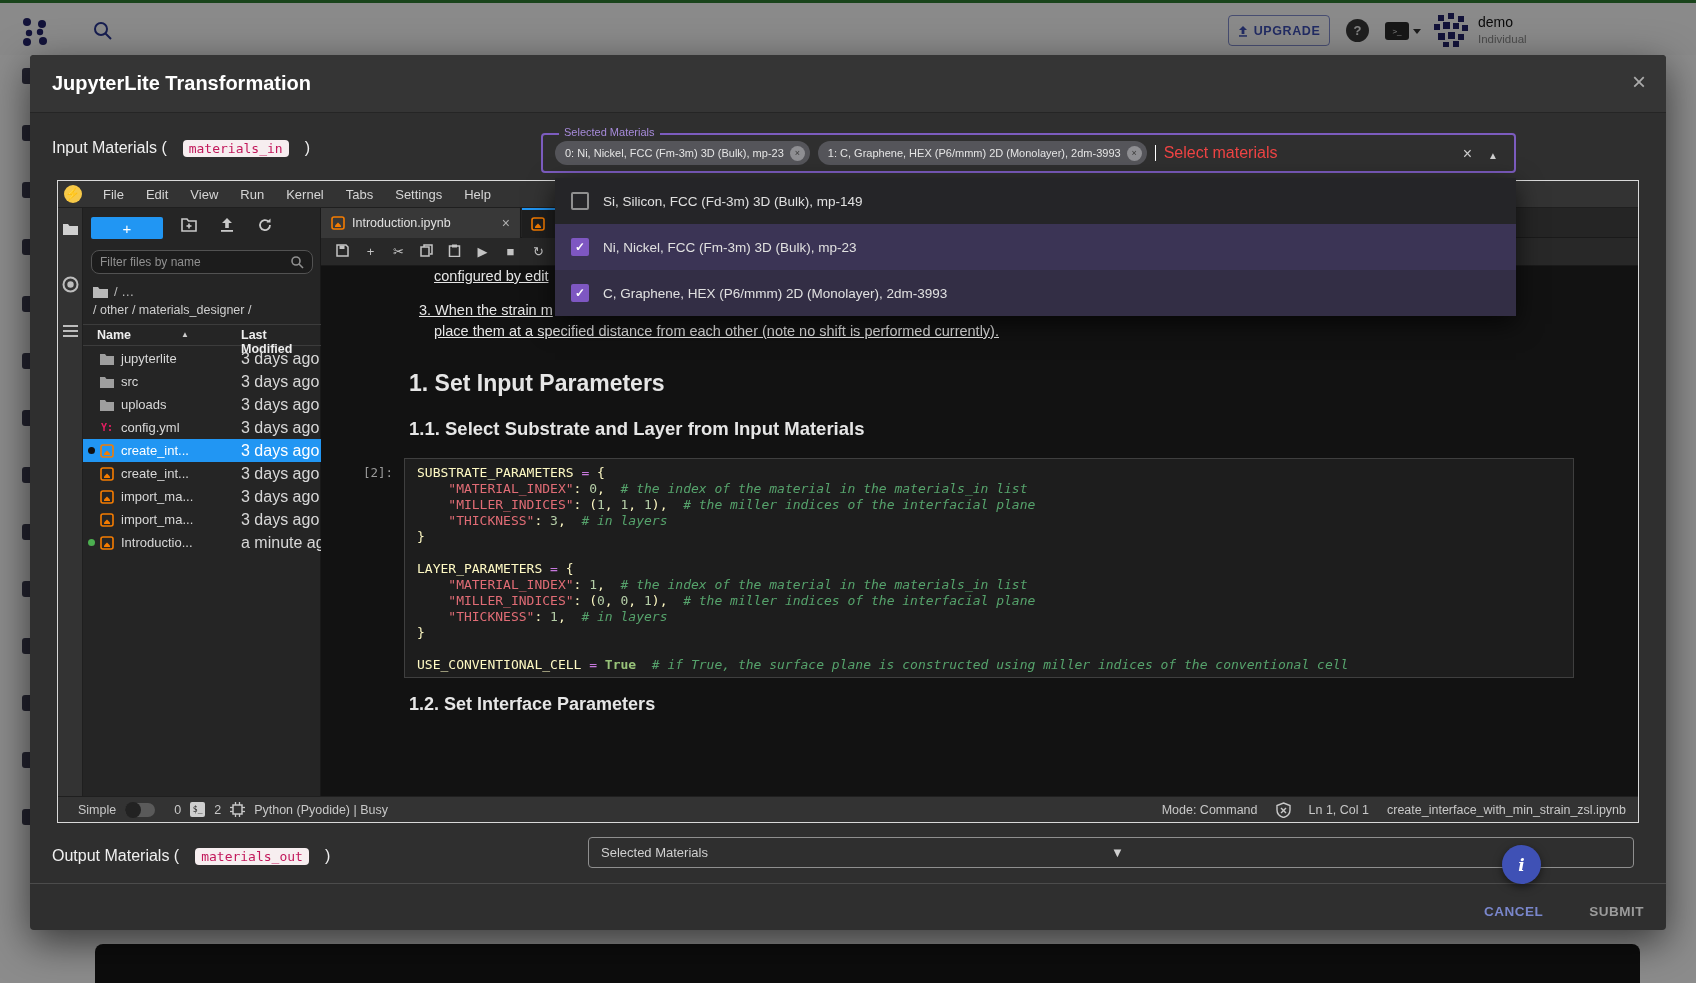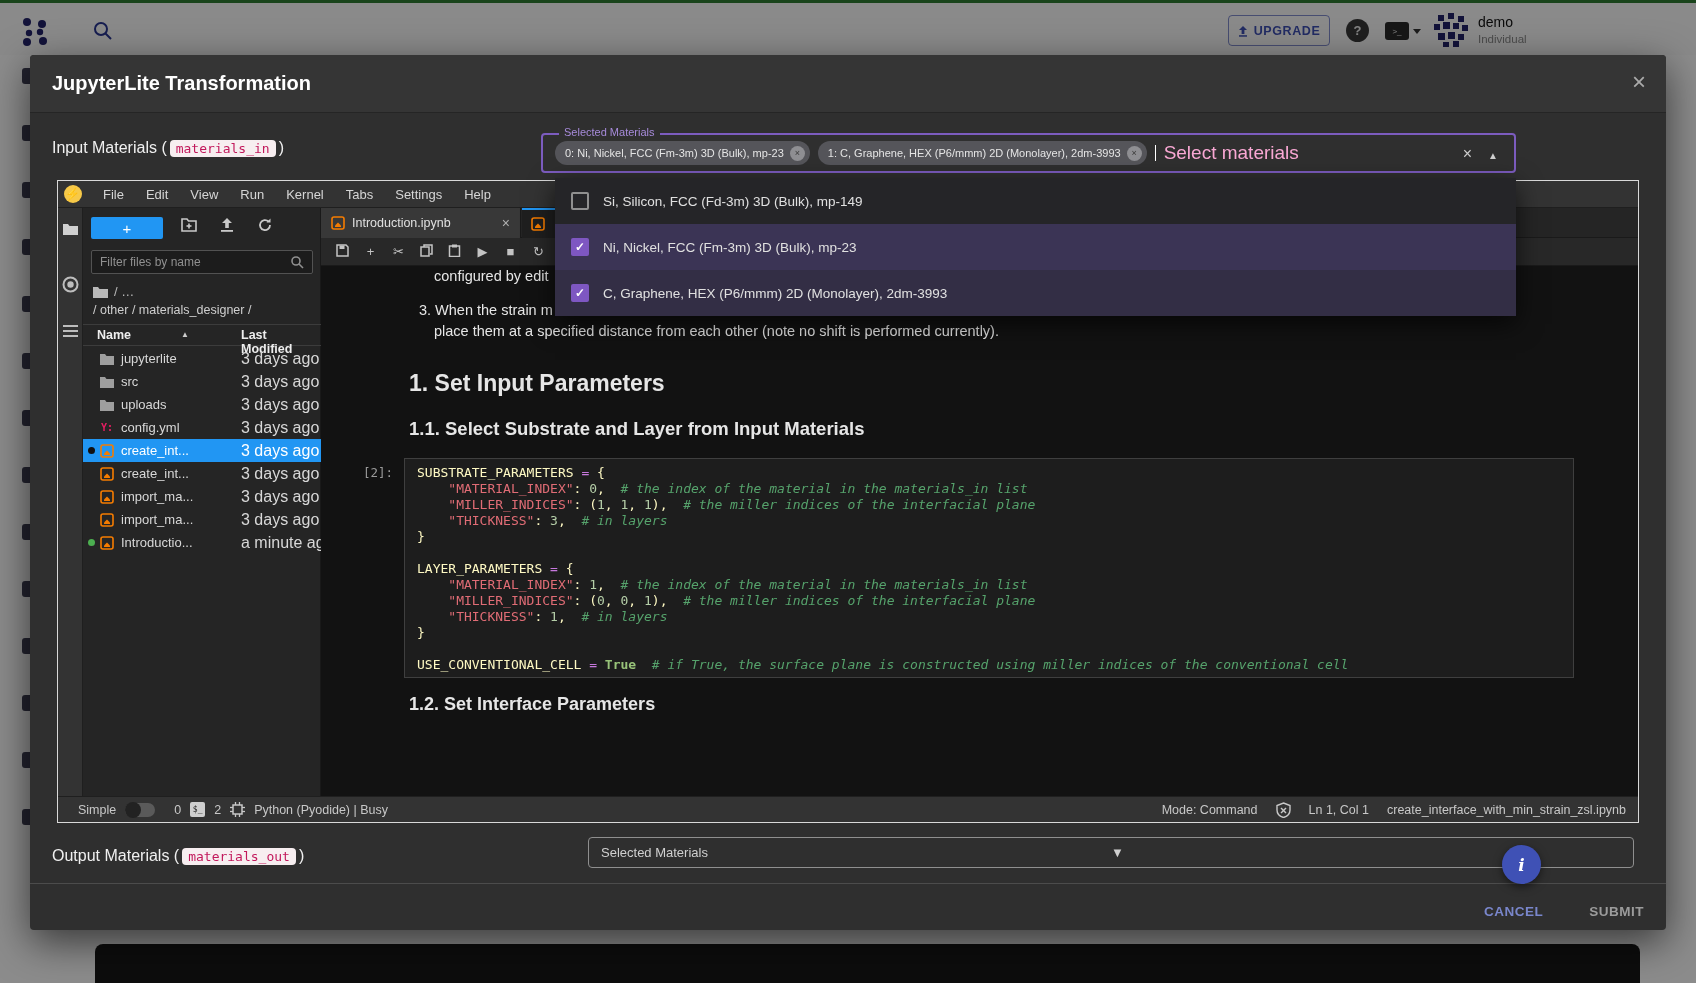--- a/index.html
+++ b/index.html
@@ -29,33 +29,33 @@
 
   #overlay { position:absolute; inset:0; background:rgba(0,0,0,0.45); z-index:50; }
 
   
   #dialog { left:30px; top:55px; width:1636px; height:875px; background:#2f2f2f; border-radius:4px; z-index:60;
      box-shadow:0 12px 40px rgba(0,0,0,.6);padding-left:37px; }
   #dlg-titlebar { left:0; top:0; width:100%; height:58px; background:#353535; border-bottom:1px solid #252525; border-radius:4px 4px 0 0; }
   #dlg-title { left:22px; top:17px; font-size:20px; font-weight:bold; color:#fff; }
   #dlg-close { right:20px; top:15px; font-size:24px; color:#aaa; line-height:1; cursor:pointer; }
 
-  .io-label { display:flex; align-items:center; gap:3px; font-size:16px; color:#f0f0f0; }
+  .io-label { display:flex; align-items:center; gap:16px; font-size:16px; color:#f0f0f0; }
   .code-chip { font-family:"DejaVu Sans Mono", monospace; font-size:13px; color:#c2185b; background:#f7eef0; border-radius:4px; padding:1px 6px; }
   #input-label { left:22px; top:84px; }
   #output-label { left:22px; top:792px;align-items:center; }
 
   
   #mat-field { left:511px; top:78px; width:975px; height:40px; border:2px solid #7c5cbf; border-radius:4px;
       display:flex; align-items:center; padding:0 70px 0 12px; gap:8px; }
   #mat-field-label { left:529px; top:71px; font-size:11px; color:#a78bdb; background:#2f2f2f; padding:0 5px; z-index:2; }
   .chip { height:24px; background:#55555a; border-radius:12px; color:#e6e6e6; font-size:11px; display:flex; align-items:center; gap:6px; padding:0 5px 0 10px; white-space:nowrap; }
   .chip-x { width:15px; height:15px; border-radius:50%; background:#8f8f93; color:#3b3b3b; font-size:9px; display:flex; align-items:center; justify-content:center; }
   #mat-caret-bar { width:1px; height:16px; background:#fff; }
-  #mat-placeholder { color:#f9a8d4; font-size:19px; }
+  #mat-placeholder { color:#ef4444; font-size:16px; }
   #mat-clear { right:42px; top:11px; color:#cfcfcf; font-size:16px; line-height:1; }
   #mat-arrow { right:16px; top:15px; color:#cfcfcf; font-size:10px; }
 
   
   #mat-menu { left:525px; top:123px; width:961px; height:138px; background:#252528; z-index:70; box-shadow:0 8px 24px rgba(0,0,0,.65); }
   .opt { height:46px; display:flex; align-items:center; gap:14px; padding:0 16px; font-size:13.5px; color:#e0e0e0; }
   .opt.hl-strong { background:#3b3455; }
   .opt.hl-soft { background:#332e45; }
   .cb { width:18px; height:18px; border-radius:2px; flex:0 0 auto; }
   .cb.off { border:2px solid #8f8f8f; }
@@ -66,21 +66,21 @@
   #jl-menubar { left:0; top:0; width:100%; height:27px; background:#333; border-bottom:1px solid #1f1f1f; display:flex; align-items:center; padding-left:6px; }
   #jl-lite-icon { width:18px; height:18px; border-radius:50%; background:#f7c948; color:#222; font-size:12px; display:flex; align-items:center; justify-content:center; margin-right:10px; }
   .jl-menu-item { font-size:13px; color:#d6d6d6; padding:0 11px; line-height:27px; }
 
   #jl-activity { left:0; top:27px; width:25px; height:590px; background:#333; border-right:1px solid #1f1f1f; }
   .act-ic { position:absolute; left:4px; color:#c9c9c9; }
 
   #fb { left:25px; top:27px; width:238px; height:590px; background:#252525; border-right:1px solid #191919; }
   #fb-new { left:8px; top:9px; width:72px; height:22px; background:#2196f3; border-radius:2px; color:#fff; font-size:15px; display:flex; align-items:center; justify-content:center; }
   .fb-tool { position:absolute; top:9px; color:#c9c9c9; }
-  #fb-filter { left:8px; top:42px; width:222px; height:24px; background:#1c1c1c; border:1px solid #525252; border-radius:2px; display:flex; align-items:center; padding:0 8px; }
+  #fb-filter { left:8px; top:42px; width:222px; height:24px; background:#1c1c1c; border:1px solid #525252; border-radius:8px; display:flex; align-items:center; padding:0 8px; }
   #fb-filter span { color:#909090; font-size:12px; flex:1; }
   #fb-crumb1 { left:10px; top:76px; color:#b9b9b9; font-size:13px; display:flex; align-items:center; gap:6px; }
   #fb-crumb2 { left:10px; top:95px; color:#cfcfcf; font-size:12.5px; }
   #fb-head { left:0; top:116px; width:238px; height:22px; border-top:1px solid #3c3c3c; border-bottom:1px solid #3c3c3c; font-size:12.5px; font-weight:bold; color:#eee; }
   #fb-rows { left:0; top:139px; width:238px; }
   .frow { position:relative; height:23px; display:flex; align-items:center; font-size:13px; color:#d8d8d8; }
   .frow.sel { background:#2196f3; color:#fff; }
   .fdot { position:absolute; left:5px; width:7px; height:7px; border-radius:50%; }
   .fico { position:absolute; left:17px; width:14px; height:14px; display:flex; align-items:center; justify-content:center; }
   .fname { position:absolute; left:38px; white-space:nowrap; }
@@ -90,21 +90,21 @@
   #tab1 { left:0; top:0; width:200px; height:30px; background:#383838; border-right:1px solid #1a1a1a; display:flex; align-items:center; gap:7px; padding:0 10px; }
   #tab1 .tlabel { font-size:12.5px; color:#e0e0e0; flex:1; }
   #tab1 .tclose { color:#b0b0b0; font-size:14px; }
   #tab2 { left:201px; top:0; width:34px; height:30px; background:#1f1f1f; border-top:2px solid #2196f3; display:flex; align-items:center; padding-left:9px; }
 
   #nb-toolbar { left:263px; top:57px; width:1319px; height:28px; background:#282828; border-bottom:1px solid #1a1a1a;
       display:flex; align-items:center; gap:13px; padding-left:14px; color:#c4c4c4; font-size:13px; }
   .nbt { width:15px; text-align:center; }
 
   #nb { left:263px; top:85px; width:1319px; height:532px; background:#121212; color:#e6e6e6; }
-  .nb-text { position:absolute; font-size:14.5px; }
+  .nb-text { position:absolute; font-size:14.5px;text-decoration:underline; }
   #nb-h1 { left:88px; top:104px; font-size:23px; font-weight:bold; }
   #nb-h2 { left:88px; top:152px; font-size:18.5px; font-weight:bold; }
   #nb-h3 { left:88px; top:428px; font-size:18px; font-weight:bold; }
   #cell-prompt { left:42px; top:199px; font-size:12.5px; color:#9a9a9a; }
   #code-cell { left:83px; top:192px; width:1170px; height:220px; background:#1d1d1d; border:1px solid #3f3f3f; padding:6px 12px; }
   .cl { font-size:13px; line-height:16px; white-space:pre; }
   .cl .d { color:#fef9c3; } .cl .o { color:#c678dd; } .cl .s { color:#e06c75; }
   .cl .n { color:#b5cea8; } .cl .c { color:#56a36c; font-style:italic; } .cl .k { color:#98c379; font-weight:bold; }
 
   #jl-status { left:0; bottom:0; width:100%; height:26px; background:#333; border-top:1px solid #1f1f1f; display:flex; font-size:12.5px; color:#c8c8c8; padding:0 12px 0 20px; }

